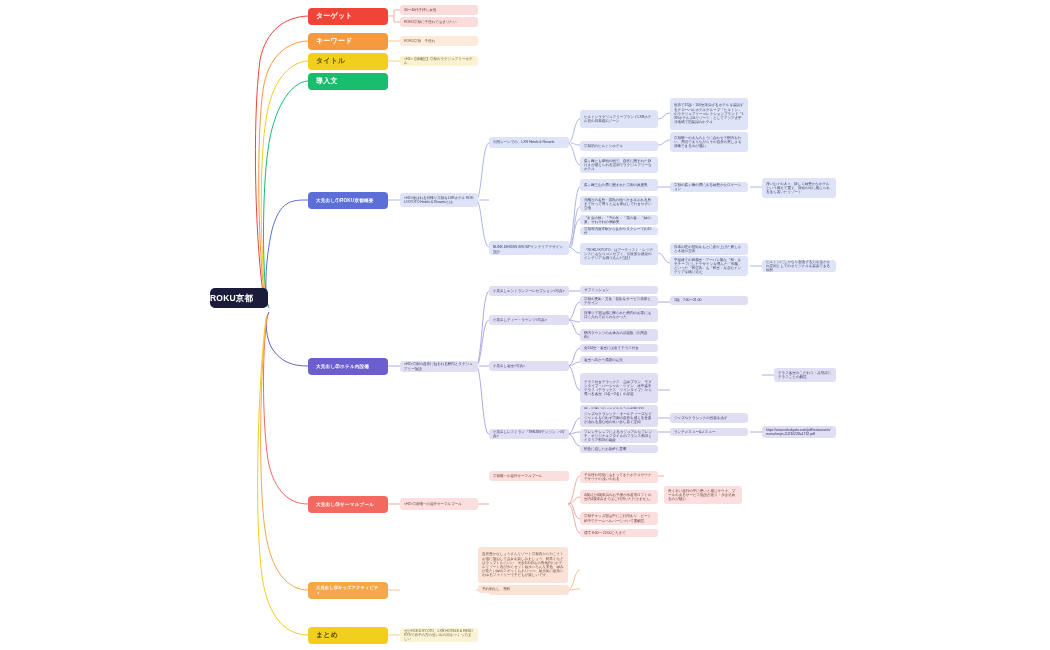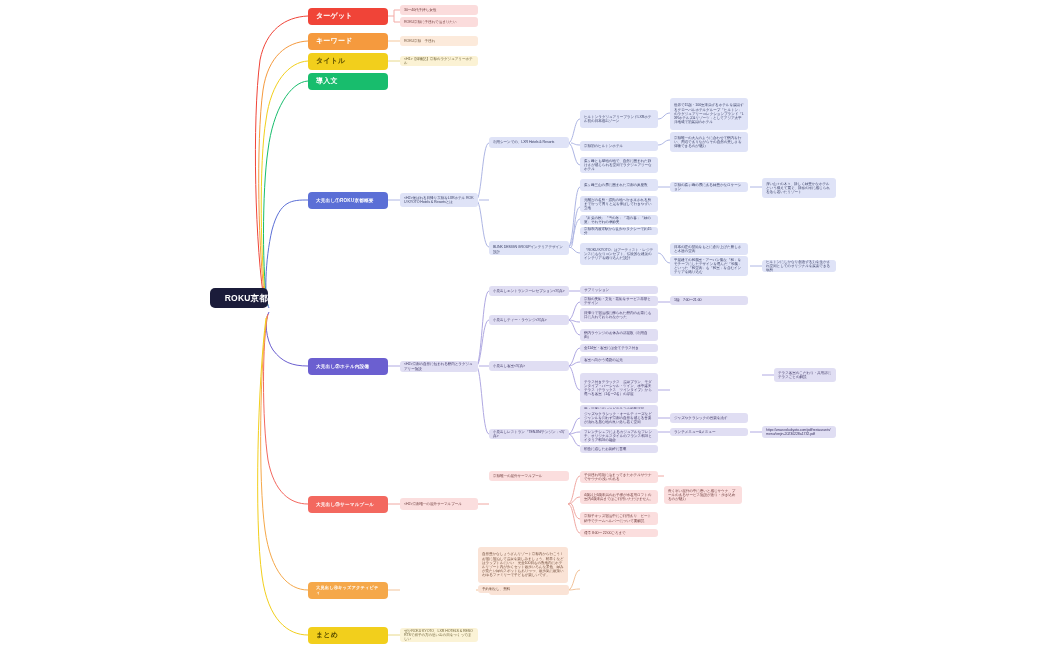--- a/index.html
+++ b/index.html
@@ -24,21 +24,21 @@
     word-break:break-all;
     overflow:hidden;
   }
 
   
   .root {
     background:#1b1c3a;
     color:#ffffff;
     font-weight:bold;
     font-size:8.5px;
-    justify-content:flex-end;
+    justify-content:flex-start;
     border-radius:5px;
     letter-spacing:0.2px;
   }
 
   
   .l1 {
     color:#ffffff;
     font-weight:bold;
     font-size:7px;
     padding:0 8px;

